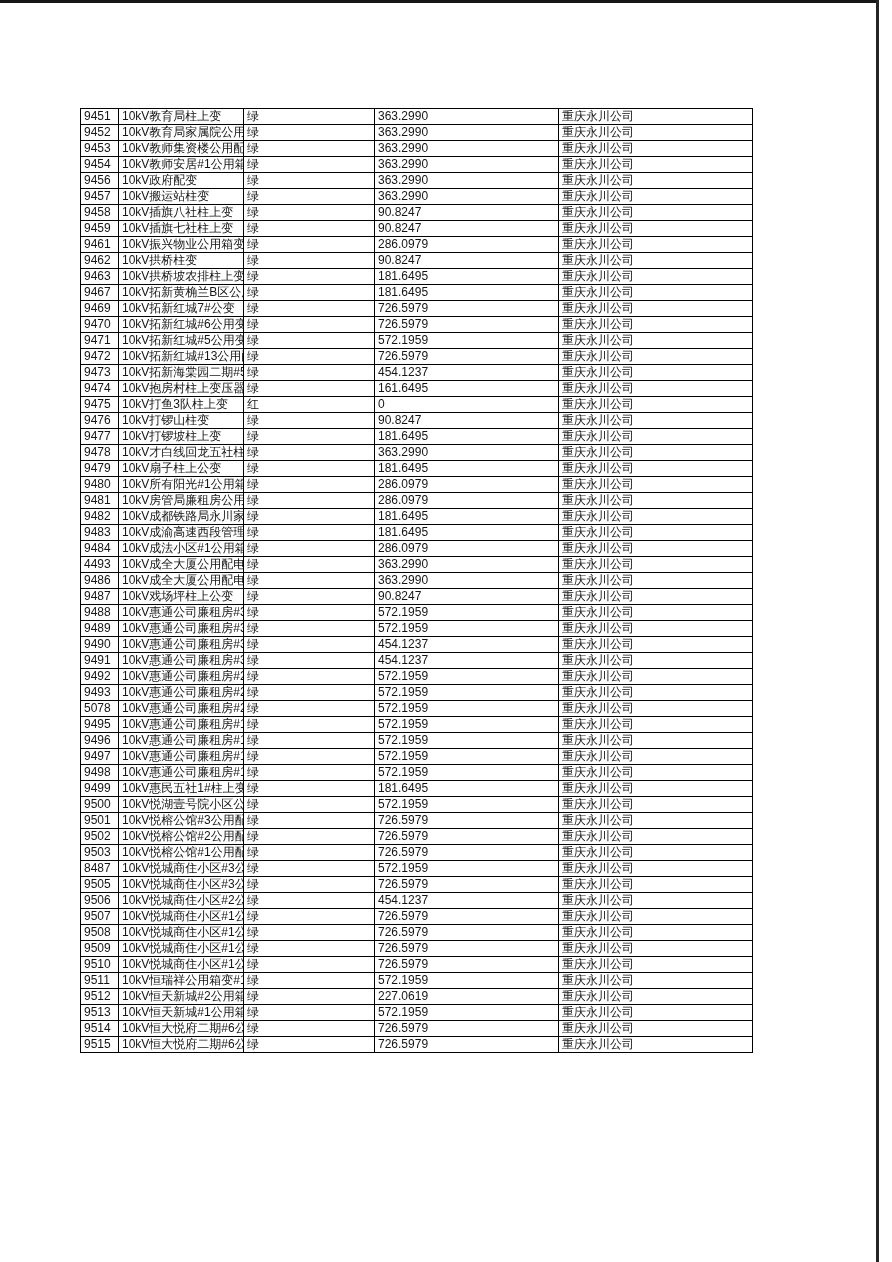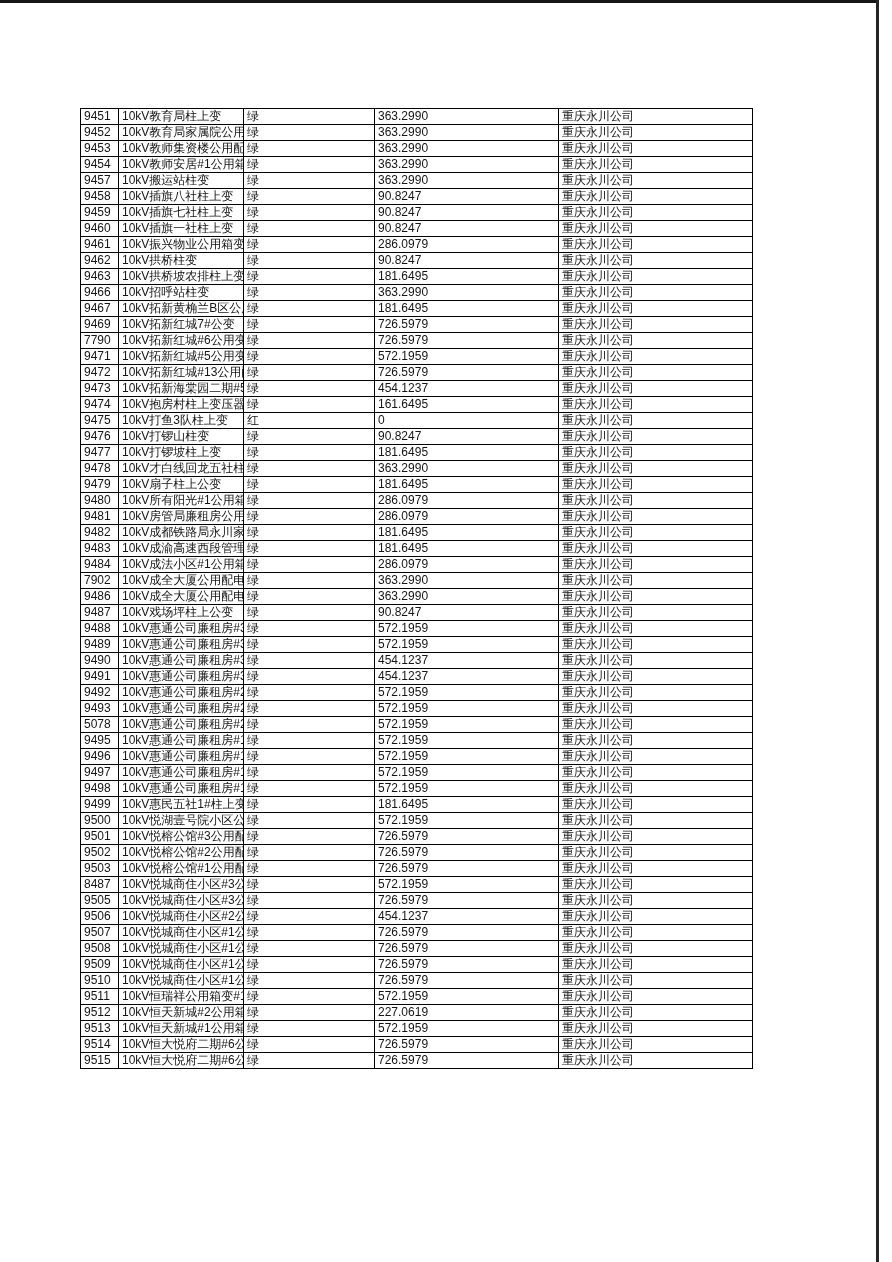--- a/index.html
+++ b/index.html
@@ -91,20 +91,27 @@
           <td class="c-company">重庆永川公司</td>
         </tr>
         <tr>
           <td class="c-id">9454</td>
           <td class="c-name">10kV教师安居#1公用箱变</td>
           <td class="c-status">绿</td>
           <td class="c-value">363.2990</td>
           <td class="c-company">重庆永川公司</td>
         </tr>
         <tr>
+          <td class="c-id">9456</td>
+          <td class="c-name">10kV政府配变</td>
+          <td class="c-status">绿</td>
+          <td class="c-value">363.2990</td>
+          <td class="c-company">重庆永川公司</td>
+        </tr>
+        <tr>
           <td class="c-id">9457</td>
           <td class="c-name">10kV搬运站柱变</td>
           <td class="c-status">绿</td>
           <td class="c-value">363.2990</td>
           <td class="c-company">重庆永川公司</td>
         </tr>
         <tr>
           <td class="c-id">9458</td>
           <td class="c-name">10kV插旗八社柱上变</td>
           <td class="c-status">绿</td>
@@ -112,27 +119,20 @@
           <td class="c-company">重庆永川公司</td>
         </tr>
         <tr>
           <td class="c-id">9459</td>
           <td class="c-name">10kV插旗七社柱上变</td>
           <td class="c-status">绿</td>
           <td class="c-value">90.8247</td>
           <td class="c-company">重庆永川公司</td>
         </tr>
         <tr>
-          <td class="c-id">9460</td>
-          <td class="c-name">10kV插旗一社柱上变</td>
-          <td class="c-status">绿</td>
-          <td class="c-value">90.8247</td>
-          <td class="c-company">重庆永川公司</td>
-        </tr>
-        <tr>
           <td class="c-id">9461</td>
           <td class="c-name">10kV振兴物业公用箱变#1</td>
           <td class="c-status">绿</td>
           <td class="c-value">286.0979</td>
           <td class="c-company">重庆永川公司</td>
         </tr>
         <tr>
           <td class="c-id">9462</td>
           <td class="c-name">10kV拱桥柱变</td>
           <td class="c-status">绿</td>
@@ -140,42 +140,35 @@
           <td class="c-company">重庆永川公司</td>
         </tr>
         <tr>
           <td class="c-id">9463</td>
           <td class="c-name">10kV拱桥坡农排柱上变</td>
           <td class="c-status">绿</td>
           <td class="c-value">181.6495</td>
           <td class="c-company">重庆永川公司</td>
         </tr>
         <tr>
-          <td class="c-id">9466</td>
-          <td class="c-name">10kV招呼站柱变</td>
-          <td class="c-status">绿</td>
-          <td class="c-value">363.2990</td>
-          <td class="c-company">重庆永川公司</td>
-        </tr>
-        <tr>
           <td class="c-id">9467</td>
           <td class="c-name">10kV拓新黄桷兰B区公用箱</td>
           <td class="c-status">绿</td>
           <td class="c-value">181.6495</td>
           <td class="c-company">重庆永川公司</td>
         </tr>
         <tr>
           <td class="c-id">9469</td>
           <td class="c-name">10kV拓新红城7#公变</td>
           <td class="c-status">绿</td>
           <td class="c-value">726.5979</td>
           <td class="c-company">重庆永川公司</td>
         </tr>
         <tr>
-          <td class="c-id">7790</td>
+          <td class="c-id">9470</td>
           <td class="c-name">10kV拓新红城#6公用变压</td>
           <td class="c-status">绿</td>
           <td class="c-value">726.5979</td>
           <td class="c-company">重庆永川公司</td>
         </tr>
         <tr>
           <td class="c-id">9471</td>
           <td class="c-name">10kV拓新红城#5公用变压</td>
           <td class="c-status">绿</td>
           <td class="c-value">572.1959</td>
@@ -266,21 +259,21 @@
           <td class="c-company">重庆永川公司</td>
         </tr>
         <tr>
           <td class="c-id">9484</td>
           <td class="c-name">10kV成法小区#1公用箱变</td>
           <td class="c-status">绿</td>
           <td class="c-value">286.0979</td>
           <td class="c-company">重庆永川公司</td>
         </tr>
         <tr>
-          <td class="c-id">7902</td>
+          <td class="c-id">4493</td>
           <td class="c-name">10kV成全大厦公用配电室</td>
           <td class="c-status">绿</td>
           <td class="c-value">363.2990</td>
           <td class="c-company">重庆永川公司</td>
         </tr>
         <tr>
           <td class="c-id">9486</td>
           <td class="c-name">10kV成全大厦公用配电室</td>
           <td class="c-status">绿</td>
           <td class="c-value">363.2990</td>

